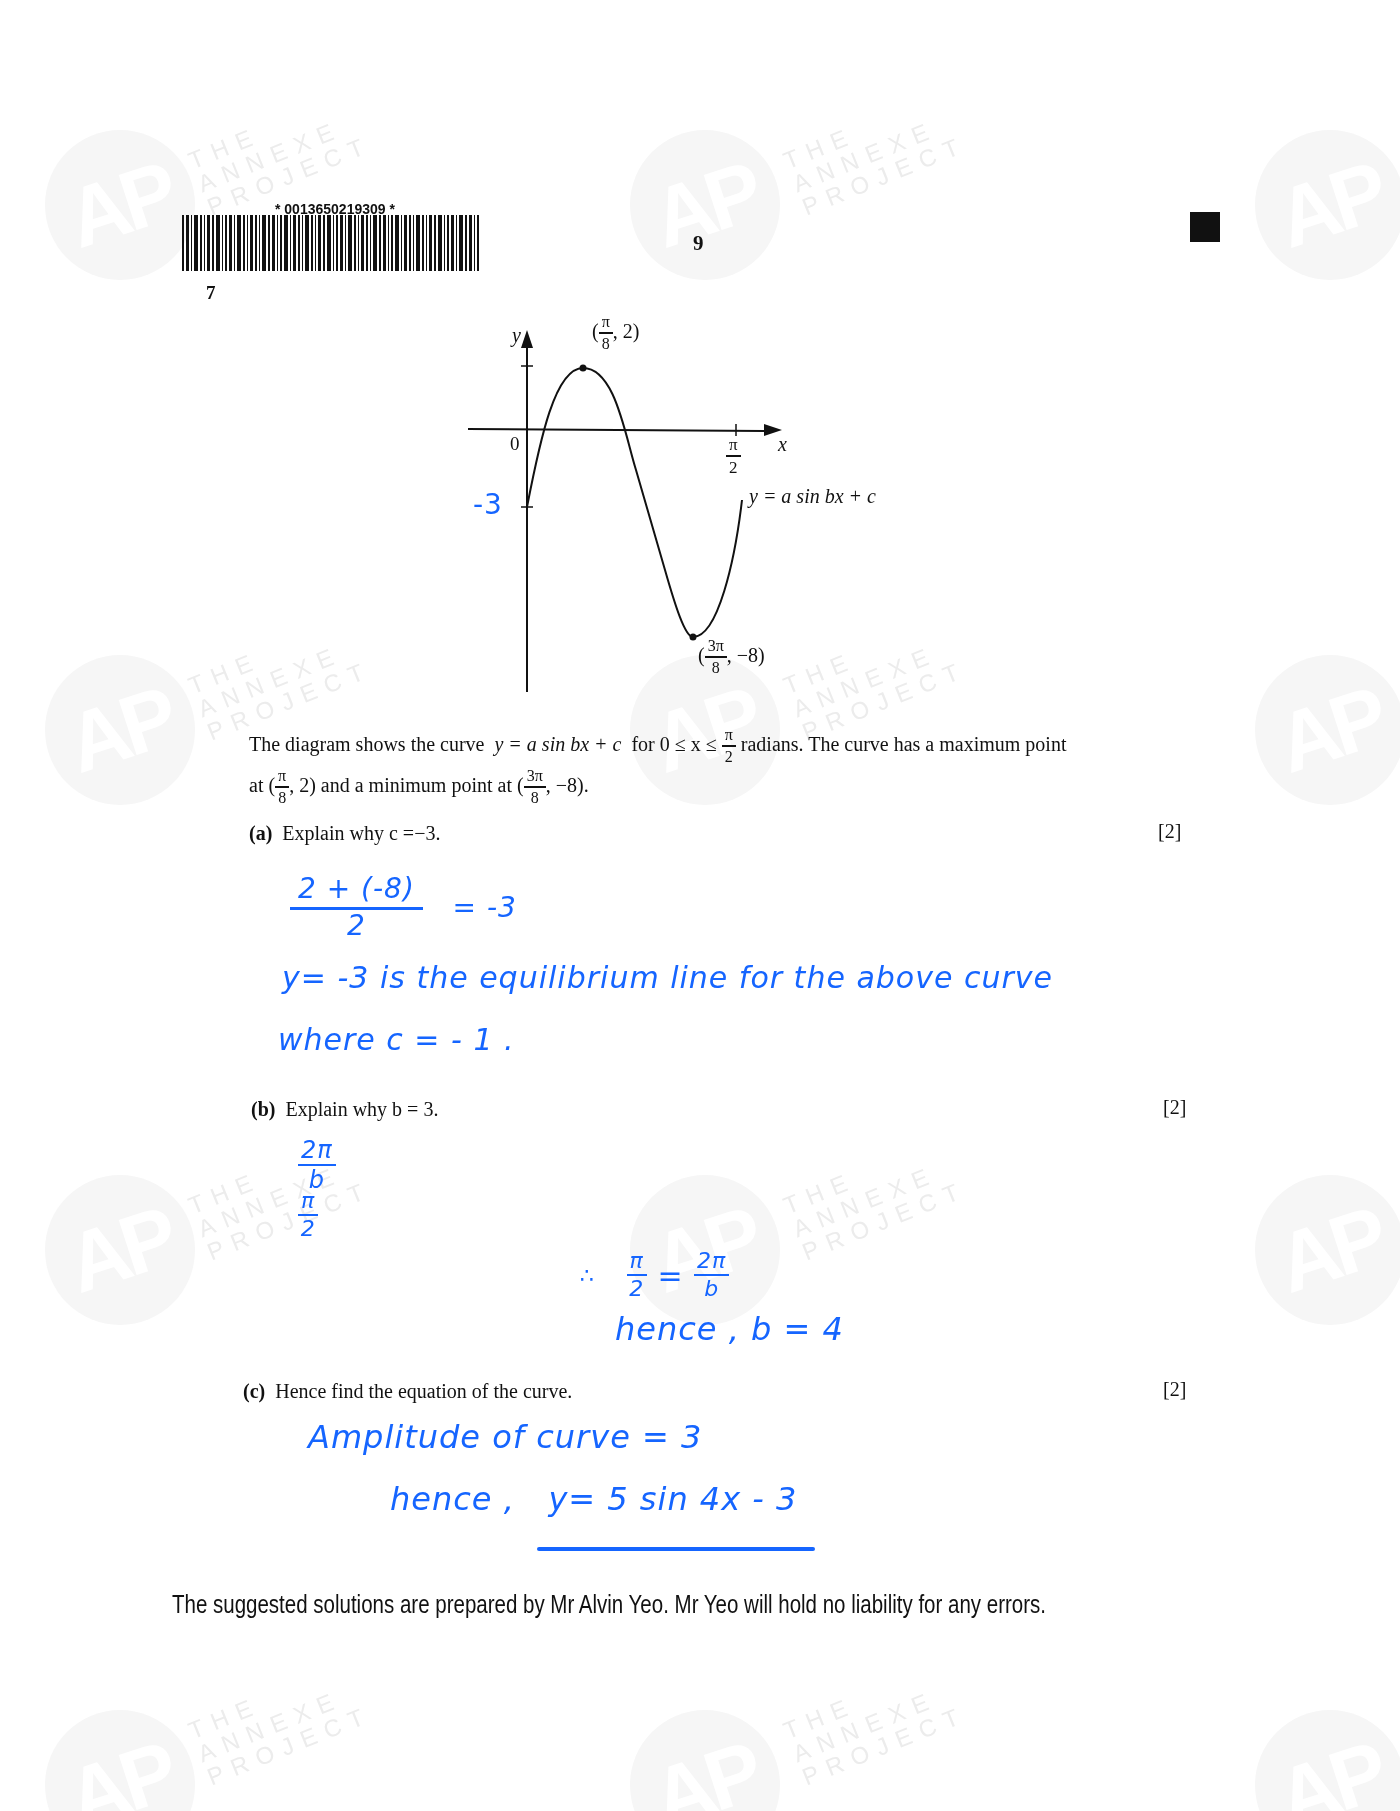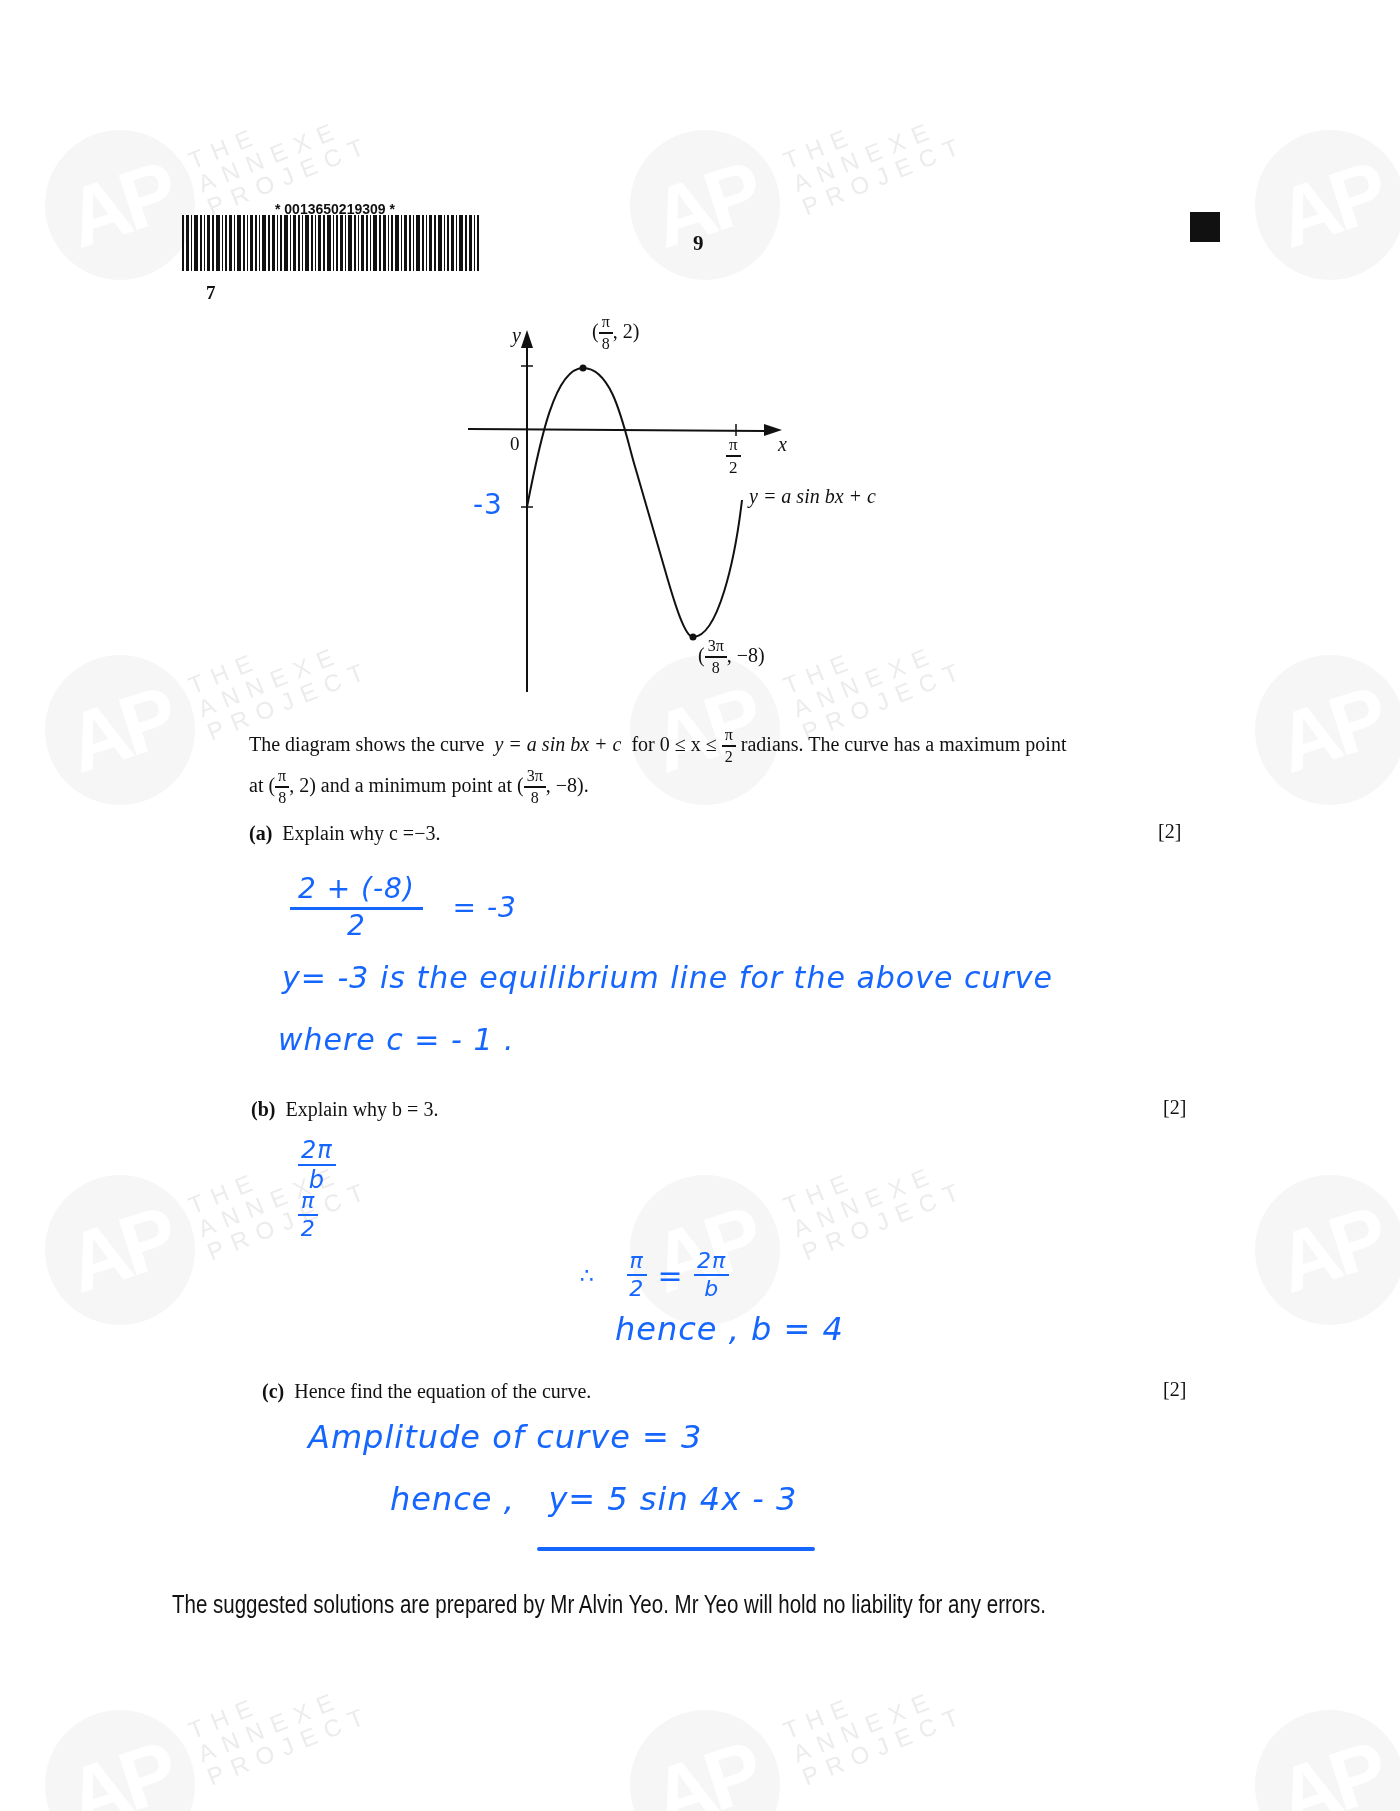--- a/index.html
+++ b/index.html
@@ -242,21 +242,21 @@
       <span class="den">2</span>
     </span>
   <span style="vertical-align:middle;">=</span>
   <span class="frac" style="font-size:22px;">
       <span class="num">2π</span>
       <span class="den">b</span>
     </span>
 </div>
 <div class="abs hand" style="left:615px;top:1310px;font-size:32px;">hence ,   b = 4</div>
 
-<div class="abs serif" style="left:262px;top:1380px;"><b>(c)</b>&nbsp;&nbsp;<span>Hence find the equation of the curve.</span></div>
+<div class="abs serif" style="left:243px;top:1380px;"><b>(c)</b>&nbsp;&nbsp;<span>Hence find the equation of the curve.</span></div>
 <div class="abs marks" style="left:1163px;top:1378px;">[2]</div>
 <div class="abs hand" style="left:308px;top:1418px;font-size:32px;">Amplitude  of  curve = 3</div>
 <div class="abs hand" style="left:390px;top:1480px;font-size:32px;">
   <span>hence ,</span>&nbsp;&nbsp;&nbsp;<span>y= 5 sin 4x - 3</span>
 </div>
 <div class="abs" style="left:537px;top:1547px;width:278px;height:4px;background:#1565ff;border-radius:2px;"></div>
 
 <div class="abs footer" style="left:172px;top:1590px;">The suggested solutions are prepared by Mr Alvin Yeo. Mr Yeo will hold no liability for any errors.</div>
 
 </body></html>

